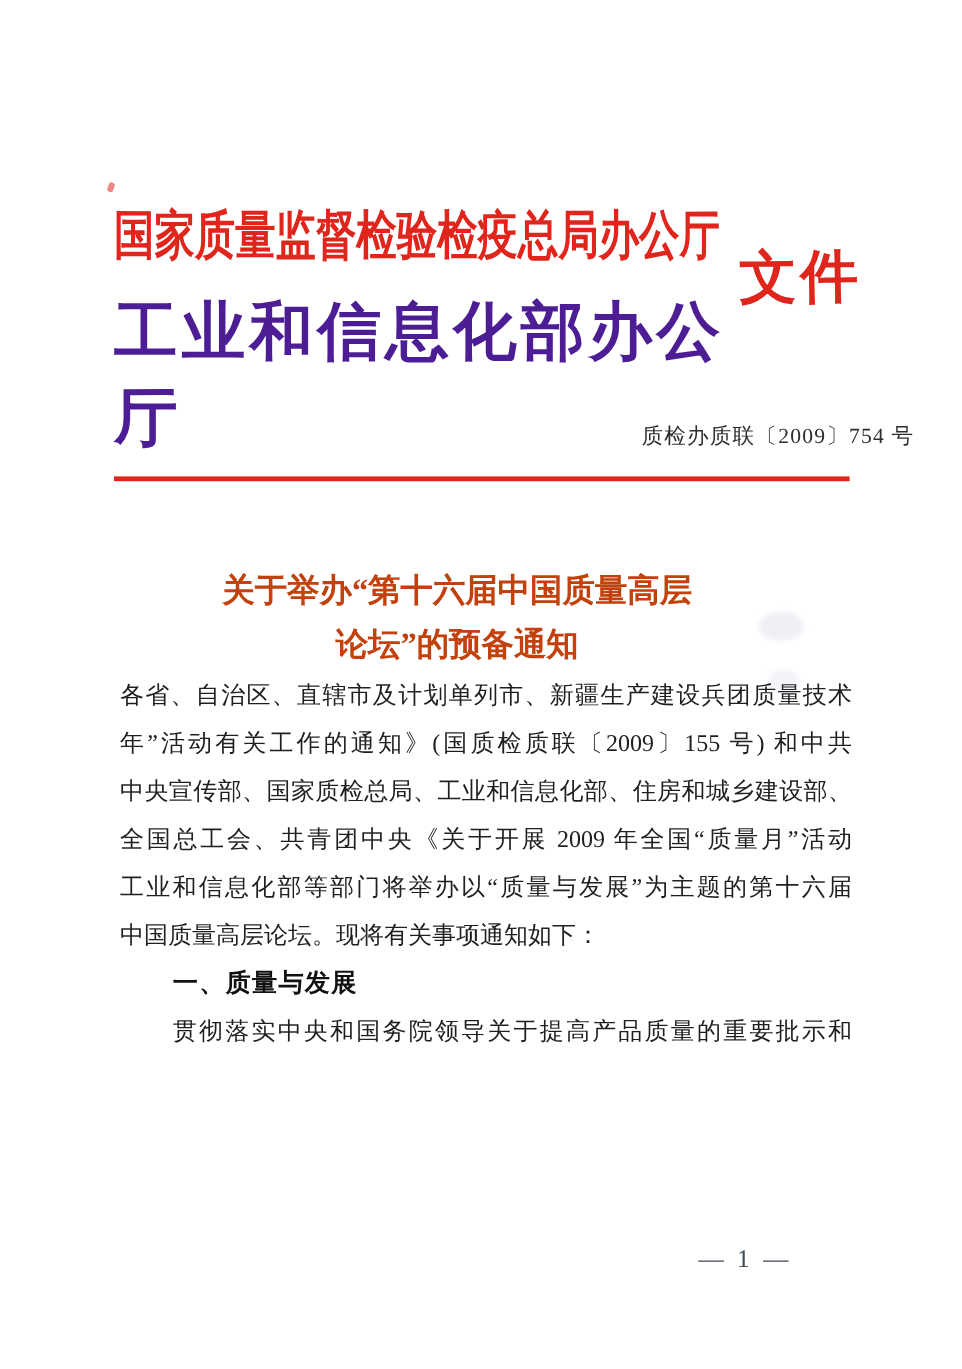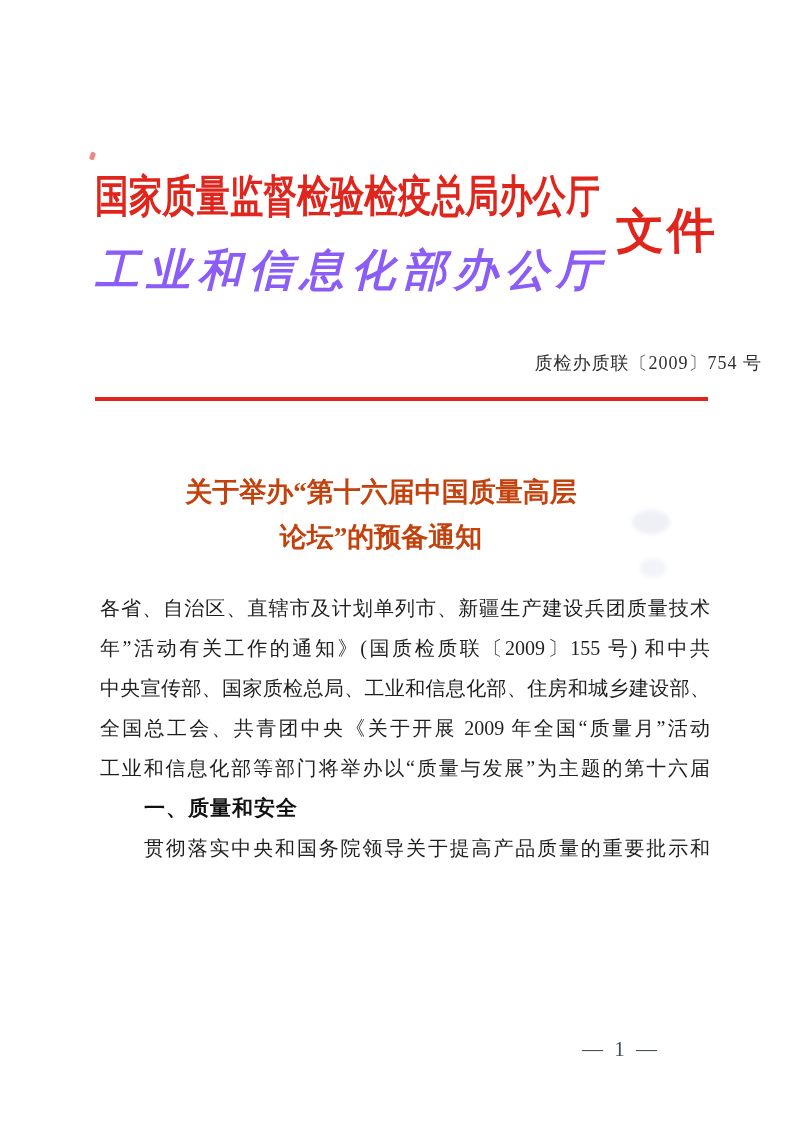--- a/index.html
+++ b/index.html
@@ -28,27 +28,26 @@
     transform: scaleX(0.765);
     transform-origin: left top;
     letter-spacing: 0;
     font-family: "Liberation Serif", serif;
   }
   .agency-line2 {
     position: absolute;
     left: 95px;
     top: 241px;
     width: 505px;
-    font-size: 44px;
+    font-size: 53px;
     font-weight: bold;
-    color: #8b5cf6;
+    color: #4c1d95;
     text-align: justify;
     text-align-last: justify;
     font-family: "Liberation Serif", serif;
-    font-style: italic;
   }
   .doc-type {
     position: absolute;
     left: 616px;
     top: 199px;
     font-size: 48px;
     font-weight: bold;
     color: #e0251c;
     letter-spacing: 3px;
     white-space: nowrap;
@@ -86,21 +85,21 @@
     font-size: 27px;
     font-weight: bold;
     line-height: 45px;
     color: #c2410c;
   }
 
   
   .body-text {
     position: absolute;
     left: 100px;
-    top: 588px;
+    top: 560px;
     width: 610px;
     font-size: 20px;
     line-height: 40px;
     color: #1f1f1f;
   }
   .line {
     text-align: justify;
     text-align-last: justify;
     white-space: nowrap;
     overflow: visible;
@@ -173,22 +172,23 @@
     <div>论坛”的预备通知</div>
   </div>
 
   <div class="body-text">
     <div class="line">各省、自治区、直辖市及计划单列市、新疆生产建设兵团质量技术</div>
 
     <div class="line">年”活动有关工作的通知》(国质检质联〔2009〕155 号) 和中共</div>
     <div class="line">中央宣传部、国家质检总局、工业和信息化部、住房和城乡建设部、</div>
     <div class="line">全国总工会、共青团中央《关于开展 2009 年全国“质量月”活动</div>
     <div class="line">工业和信息化部等部门将举办以“质量与发展”为主题的第十六届</div>
+    <div class="line no-just">中国质量高层论坛。现将有关事项通知如下：</div>
 
-    <div class="line heading indent">一、质量和安全</div>
+    <div class="line heading indent">一、质量与发展</div>
 
     <div class="line indent">贯彻落实中央和国务院领导关于提高产品质量的重要批示和</div>
   </div>
 
   <div class="page-number">— 1 —</div>
 
   <div class="smudge smudge-1"></div>
   <div class="smudge smudge-2"></div>
   <div class="speck"></div>
 

